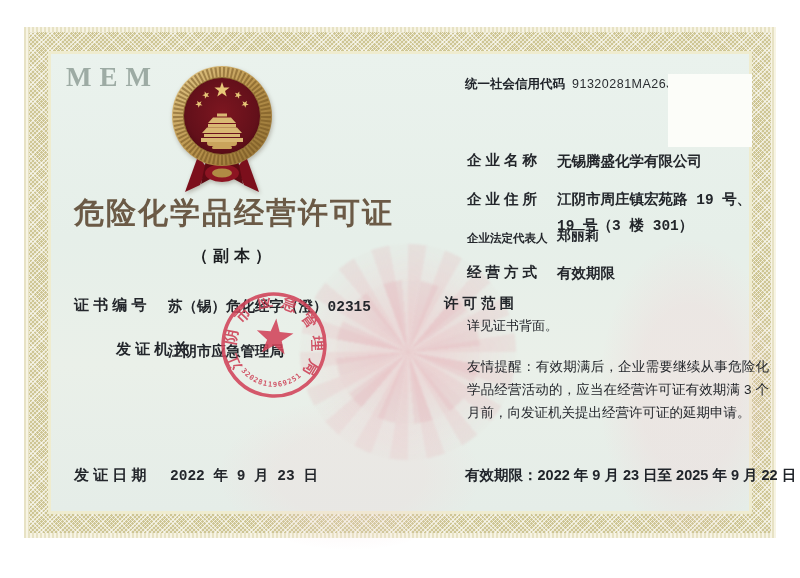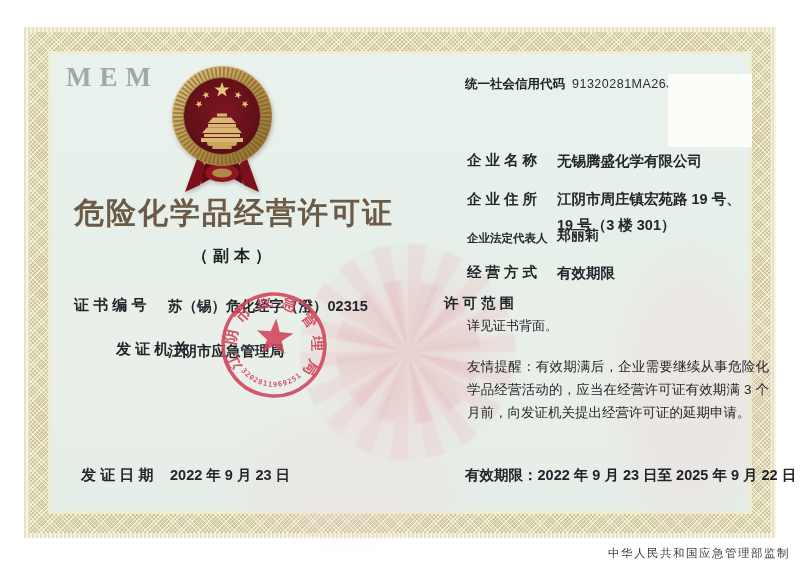--- a/index.html
+++ b/index.html
@@ -42,25 +42,25 @@
 
   .emblem{left:168px;top:56px;width:108px;height:142px;
     filter:drop-shadow(1px 2px 2px rgba(60,40,20,.30));}
 
   .title{left:74px;top:193px;width:320px;text-align:center;font-size:30px;font-weight:bold;
     letter-spacing:2px;color:#6b5a46;font-family:"DejaVu Serif","Liberation Serif",serif;}
   .subtitle{left:74px;top:246px;width:320px;text-align:center;font-size:16px;font-weight:bold;
     letter-spacing:5px;color:#1d1f22;}
 
   .lbl{font-size:15px;font-weight:bold;color:#23262b;white-space:nowrap;}
-  .val{font-size:14.5px;font-weight:600;color:#23262b;white-space:nowrap;}
+  .val{font-size:14.5px;font-weight:600;color:#23262b;white-space:nowrap;font-family:Liberation Mono, monospace;}
 
   .certno-l{left:74px;top:296px;}   .certno-v{left:168px;top:297px;}
   .issuer-l{left:74px;top:340px;margin-left:42px;}   .issuer-v{left:168px;top:342px;}
-  .idate-l{left:74px;top:466px;margin-left:7px;}    .idate-v{left:170px;top:466px;}
+  .idate-l{left:74px;top:466px;}    .idate-v{left:170px;top:466px;}
 
   .stamp{left:219px;top:290px;width:110px;height:110px;opacity:.88;transform:rotate(5deg);}
 
   .credit-l{left:465px;top:76px;font-size:12.5px;font-weight:bold;}
   .credit-v{left:572px;top:77px;font-size:12.5px;letter-spacing:.5px;color:#2a2d31;}
   .whiteout{left:668px;top:74px;width:84px;height:73px;background:#fcfdf9;}
 
   .comp-l{left:467px;top:151px;font-size:14.5px;}
   .comp-v{left:557px;top:152px;}
   .addr-l{left:467px;top:190px;font-size:14.5px;}
@@ -187,15 +187,14 @@
 
     <span class="lbl mode-l">经 营 方 式</span>
     <span class="val mode-v">有效期限</span>
 
     <span class="lbl scope-l">许 可 范 围</span>
     <span class="val scope-v">详见证书背面。</span>
 
     <div class="notice">友情提醒：有效期满后，企业需要继续从事危险化学品经营活动的，应当在经营许可证有效期满 3 个月前，向发证机关提出经营许可证的延期申请。</div>
     <div class="validity">有效期限：2022 年 9 月 23 日至 2025 年 9 月 22 日</div>
 
-    <div class="footer">中华人民共和国应急管理部监制</div>
   </div>
 </div>
 
 </body></html>

